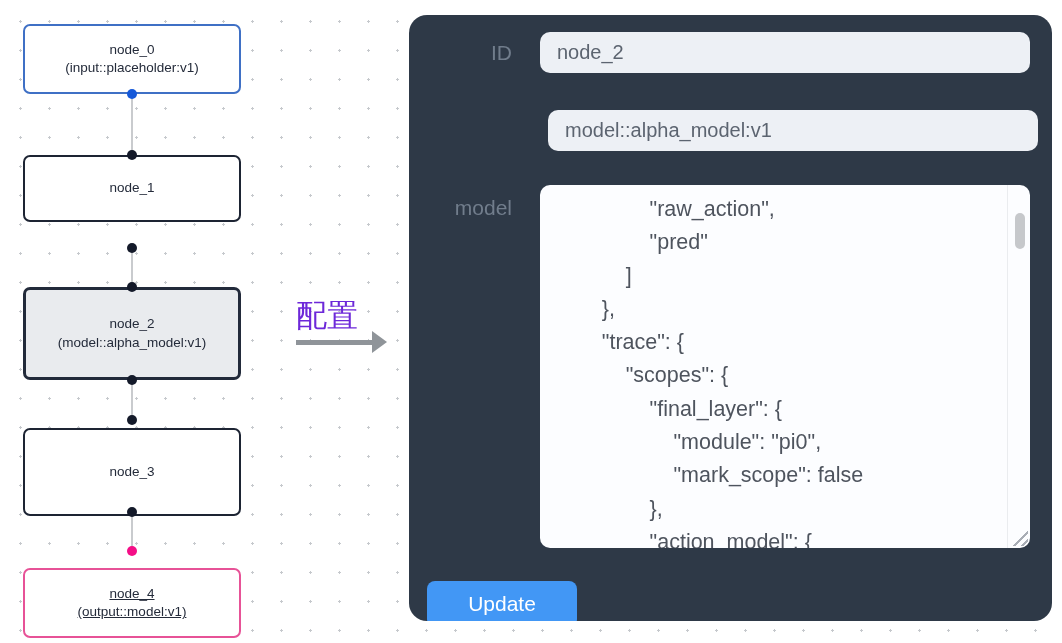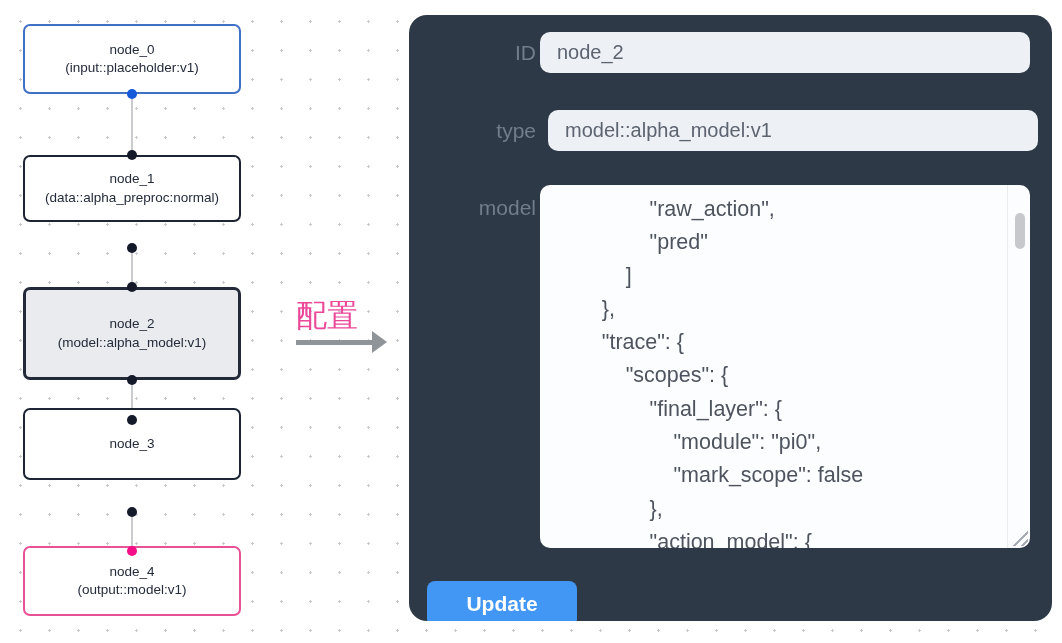--- a/index.html
+++ b/index.html
@@ -15,77 +15,76 @@
     position:absolute;left:23px;width:218px;box-sizing:border-box;
     background:#ffffff;border:2px solid #1d2433;border-radius:7px;
     display:flex;flex-direction:column;align-items:center;justify-content:center;
     text-align:center;padding:4px 16px;
     font-size:13.5px;line-height:18.5px;font-weight:500;color:#242b3a;
   }
   .node .t{word-break:break-all;}
   .node-0{top:24px;height:70px;border-color:#3f70c5;}
   .node-1{top:155px;height:67px;}
   .node-2{top:287px;height:93px;border:3px solid #222a3a;background:#e9ebee;}
-  .node-3{top:408px;height:72px;}
-  .node-4{top:546px;height:70px;border-color:#e75297;}
+  .node-3{top:428px;height:88px;}
+  .node-4{top:568px;height:70px;border-color:#e75297;text-decoration:underline;}
   .edge{position:absolute;left:130.5px;width:2px;background:#c9cbce;}
   .e0{top:94px;height:61px;} .e1{top:248px;height:39px;}
   .e2{top:380px;height:40px;} .e3{top:512px;height:39px;}
   .handle{position:absolute;left:127px;width:10px;height:10px;border-radius:50%;background:#141a2a;}
   .h-blue{background:#1659d9;} .h-pink{background:#f40e87;}
   .h0{top:89px;} .h1{top:150px;} .h2{top:243px;} .h3{top:282px;}
   .h4{top:375px;} .h5{top:415px;} .h6{top:507px;} .h7{top:546px;}
   
-  .cfg-label{position:absolute;left:296px;top:295px;font-size:31px;font-weight:500;color:#ec4899;}
+  .cfg-label{position:absolute;left:296px;top:295px;font-size:31px;font-weight:500;color:#6d28d9;}
   .arrow-shaft{position:absolute;left:296px;top:340px;width:76px;height:5px;background:#8f9499;}
   .arrow-head{position:absolute;left:372px;top:331px;width:0;height:0;
     border-left:15px solid #8f9499;border-top:11.5px solid transparent;border-bottom:11.5px solid transparent;}
   
   .panel{position:absolute;left:409px;top:15px;width:643px;height:606px;
     background:#2e3947;border-radius:18px;overflow:hidden;}
   .f-label{position:absolute;left:0;width:103px;display:flex;align-items:center;justify-content:flex-end;
-    color:#717d8c;font-size:21px;margin-left:24px;}
+    color:#717d8c;font-size:21px;}
   .l-id{top:17px;height:41px;} .l-type{top:95px;height:41px;} .l-config{top:178px;height:30px;}
   .f-input{position:absolute;left:131px;width:490px;height:41px;box-sizing:border-box;
     background:#edf0f5;border:none;border-radius:10px;padding:0 17px;
     font-family:"Liberation Sans","DejaVu Sans",sans-serif;font-size:20px;color:#5c6470;outline:none;}
   .in-id{top:17px;} .in-type{top:95px;margin-left:8px;}
   .ta-wrap{position:absolute;left:131px;top:170px;width:490px;height:363px;
     background:#fcfdff;border-radius:10px;overflow:hidden;}
   .ta{position:absolute;left:0;top:0;width:100%;height:100%;box-sizing:border-box;
     background:transparent;border:none;resize:none;outline:none;overflow:hidden;
     padding:8px 32px 8px 14px;
     font-family:"Liberation Sans","DejaVu Sans",sans-serif;
     font-size:21.5px;line-height:33.3px;color:#4e545e;white-space:pre;}
   .ta-track{position:absolute;right:0;top:0;bottom:0;width:22px;border-left:1px solid #eaecef;}
   .ta-thumb{position:absolute;right:5px;top:28px;width:10px;height:36px;border-radius:5px;background:#c6c8cb;}
   .ta-resize{position:absolute;right:2px;bottom:2px;width:16px;height:16px;
     clip-path:polygon(100% 0,100% 100%,0 100%);
     background:repeating-linear-gradient(-45deg,rgba(0,0,0,0) 0 3.5px,#a8adb5 3.5px 5.5px);}
   .update-btn{position:absolute;left:18px;top:566px;width:150px;height:46px;
     background:#4297f5;border:none;border-radius:8px;color:#ffffff;
-    font-family:"Liberation Sans","DejaVu Sans",sans-serif;font-size:21px;font-weight:700;
+    font-family:"Liberation Sans","DejaVu Sans",sans-serif;font-size:21px;font-weight:400;
     display:flex;align-items:center;justify-content:center;cursor:pointer;}
 </style>
 </head>
 <body>
 
 <div>
   <div class="edge e0"></div>
   <div class="edge e1"></div>
   <div class="edge e2"></div>
   <div class="edge e3"></div>
 
   <div class="node node-0">
     <div class="t">node_0</div>
     <div class="t">(input::placeholder:v1)</div>
   </div>
   <div class="node node-1">
     <div class="t">node_1</div>
-    <div class="t">(data::alpha_preproc:normal)</div>
   </div>
   <div class="node node-2">
     <div class="t">node_2</div>
     <div class="t">(model::alpha_model:v1)</div>
   </div>
   <div class="node node-3">
     <div class="t">node_3</div>
   </div>
   <div class="node node-4">
     <div class="t">node_4</div>
@@ -102,21 +101,20 @@
   <div class="handle h-pink h7"></div>
 </div>
 
 <div class="cfg-label">配置</div>
 <div class="arrow-shaft"></div>
 <div class="arrow-head"></div>
 
 <div class="panel">
   <div class="f-label l-id">ID</div>
   <input class="f-input in-id" value="node_2" style="">
-  <div class="f-label l-type">type</div>
   <input class="f-input in-type" value="model::alpha_model:v1" style="">
   <div class="f-label l-config">model</div>
   <div class="ta-wrap">
     <textarea class="ta" spellcheck="false" wrap="off" style="">                "raw_action",
                 "pred"
             ]
         },
         "trace": {
             "scopes": {
                 "final_layer": {

